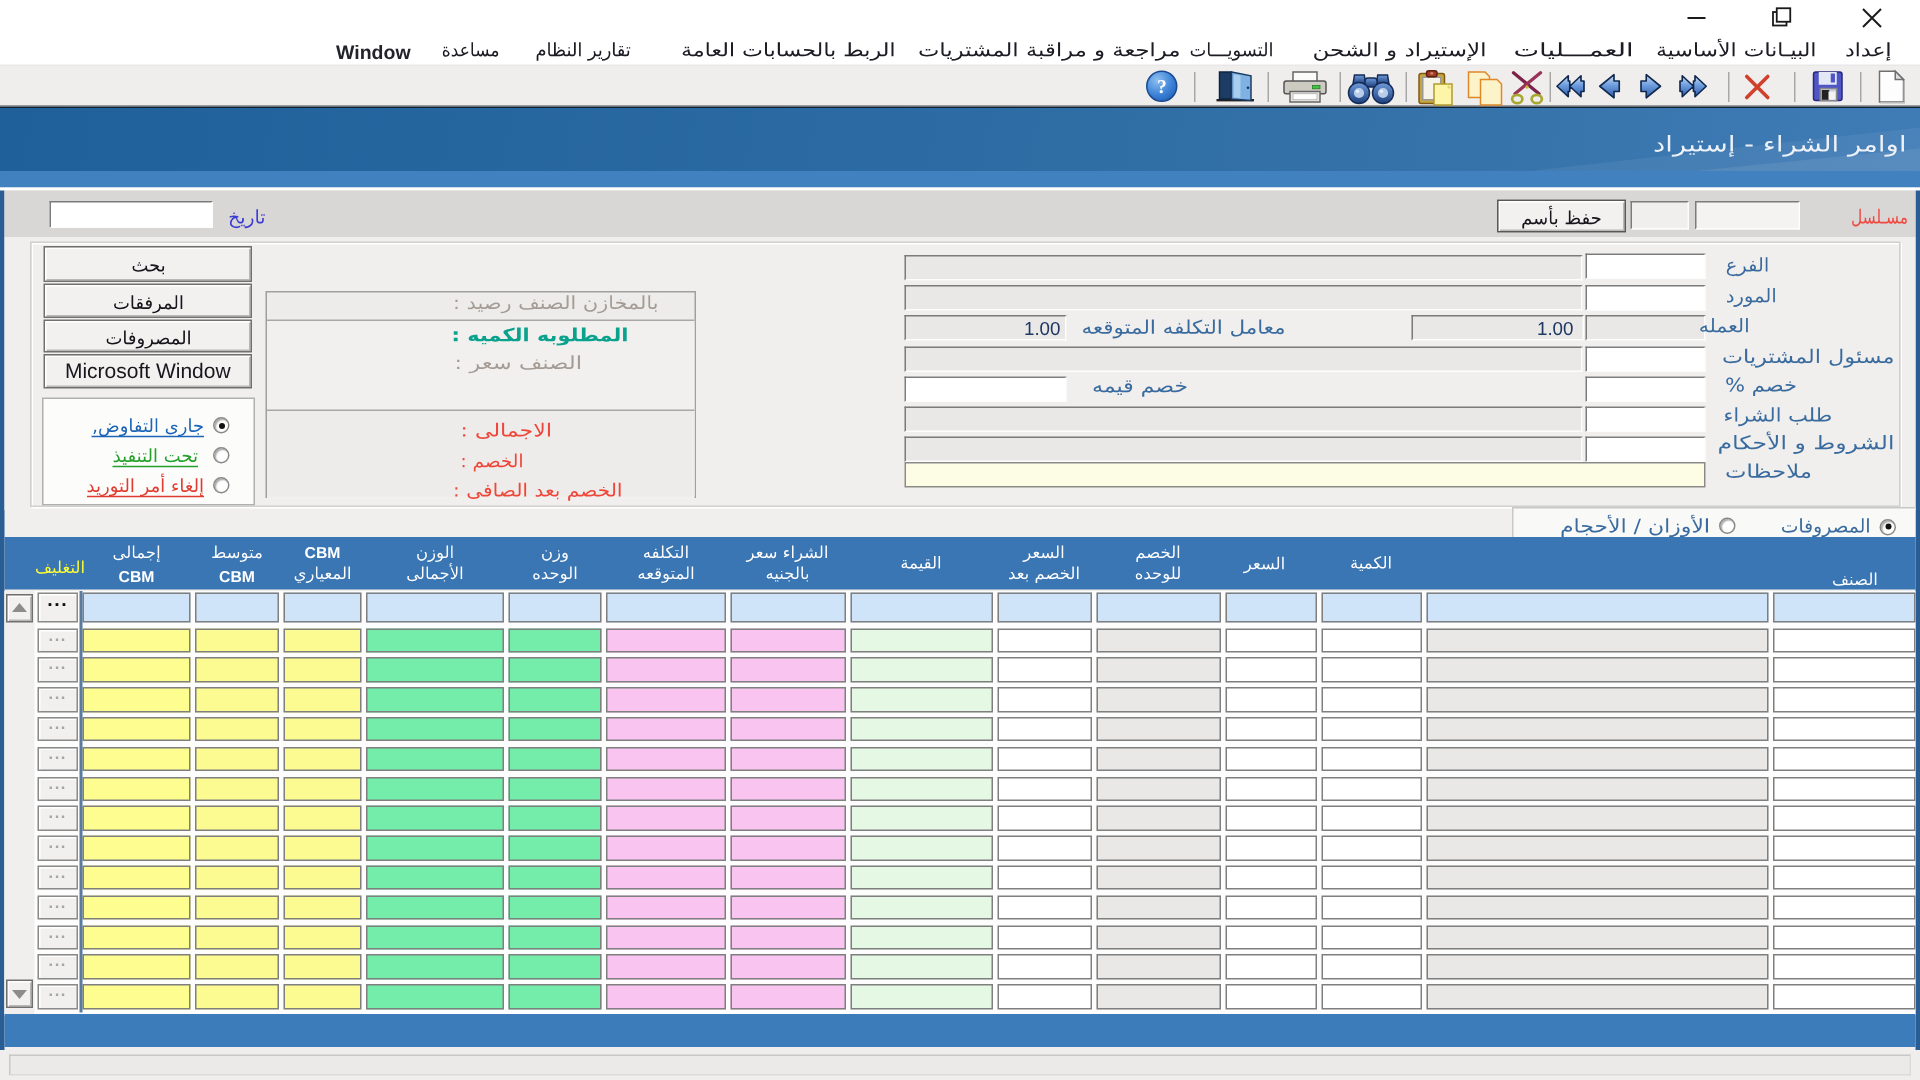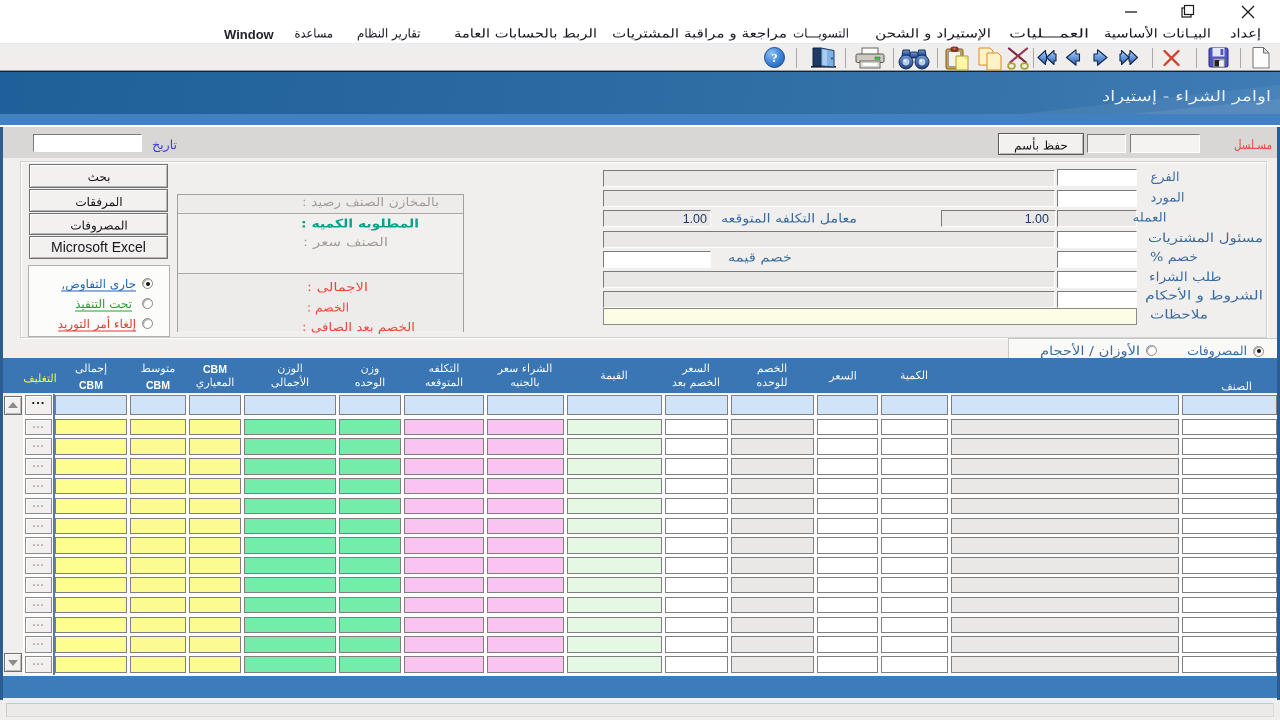--- a/index.html
+++ b/index.html
@@ -196,21 +196,21 @@
 <div class="ginp" style="left:603px;top:230.5px;width:452px;height:17px"></div>
 <div class="inp" style="left:603px;top:250.5px;width:108px;height:17px"></div>
 <div class="ginp" style="left:603px;top:270.5px;width:452px;height:17px"></div>
 <div class="ginp" style="left:603px;top:290.5px;width:452px;height:17px"></div>
 <div class="abs" style="left:603px;top:308px;width:534px;height:17px;background:#fdfce4;border:1px solid #8a8a8a"></div>
 
 <div class="btn" style="left:29px;top:164px;width:139px;height:23.5px"></div>
 <div class="btn" style="left:29px;top:188.5px;width:139px;height:23px"></div>
 <div class="btn" style="left:29px;top:213px;width:139px;height:22px"></div>
 <div class="btn" style="left:29px;top:236.3px;width:139px;height:23px"></div>
-<div class="abs" style="left:29px;top:236.3px;width:139px;height:23px;line-height:23px;font-size:14px;color:#16161c;text-align:center">Microsoft Excel</div>
+<div class="abs" style="left:29px;top:236.3px;width:139px;height:23px;line-height:23px;font-size:14px;color:#16161c;text-align:center">Microsoft Window</div>
 
 <div class="abs" style="left:28px;top:265px;width:142px;height:72px;background:#fcfcfb;border:1px solid #b0b0b0"></div>
 <div class="radio sel" style="left:142px;top:278px"></div>
 <div class="radio" style="left:142px;top:298px"></div>
 <div class="radio" style="left:142px;top:318px"></div>
 
 <div class="abs" style="left:177px;top:194px;width:287px;height:138px;background:#edecea;border:1px solid #a0a0a0"></div>
 <div class="abs" style="left:178px;top:213px;width:285px;height:120px;background:#f1f0ee"></div>
 <div class="abs" style="left:178px;top:273px;width:285px;height:58px;background:#edecea"></div>
 <div class="abs" style="left:178px;top:212.5px;width:285px;height:1px;background:#a8a8a8"></div>

